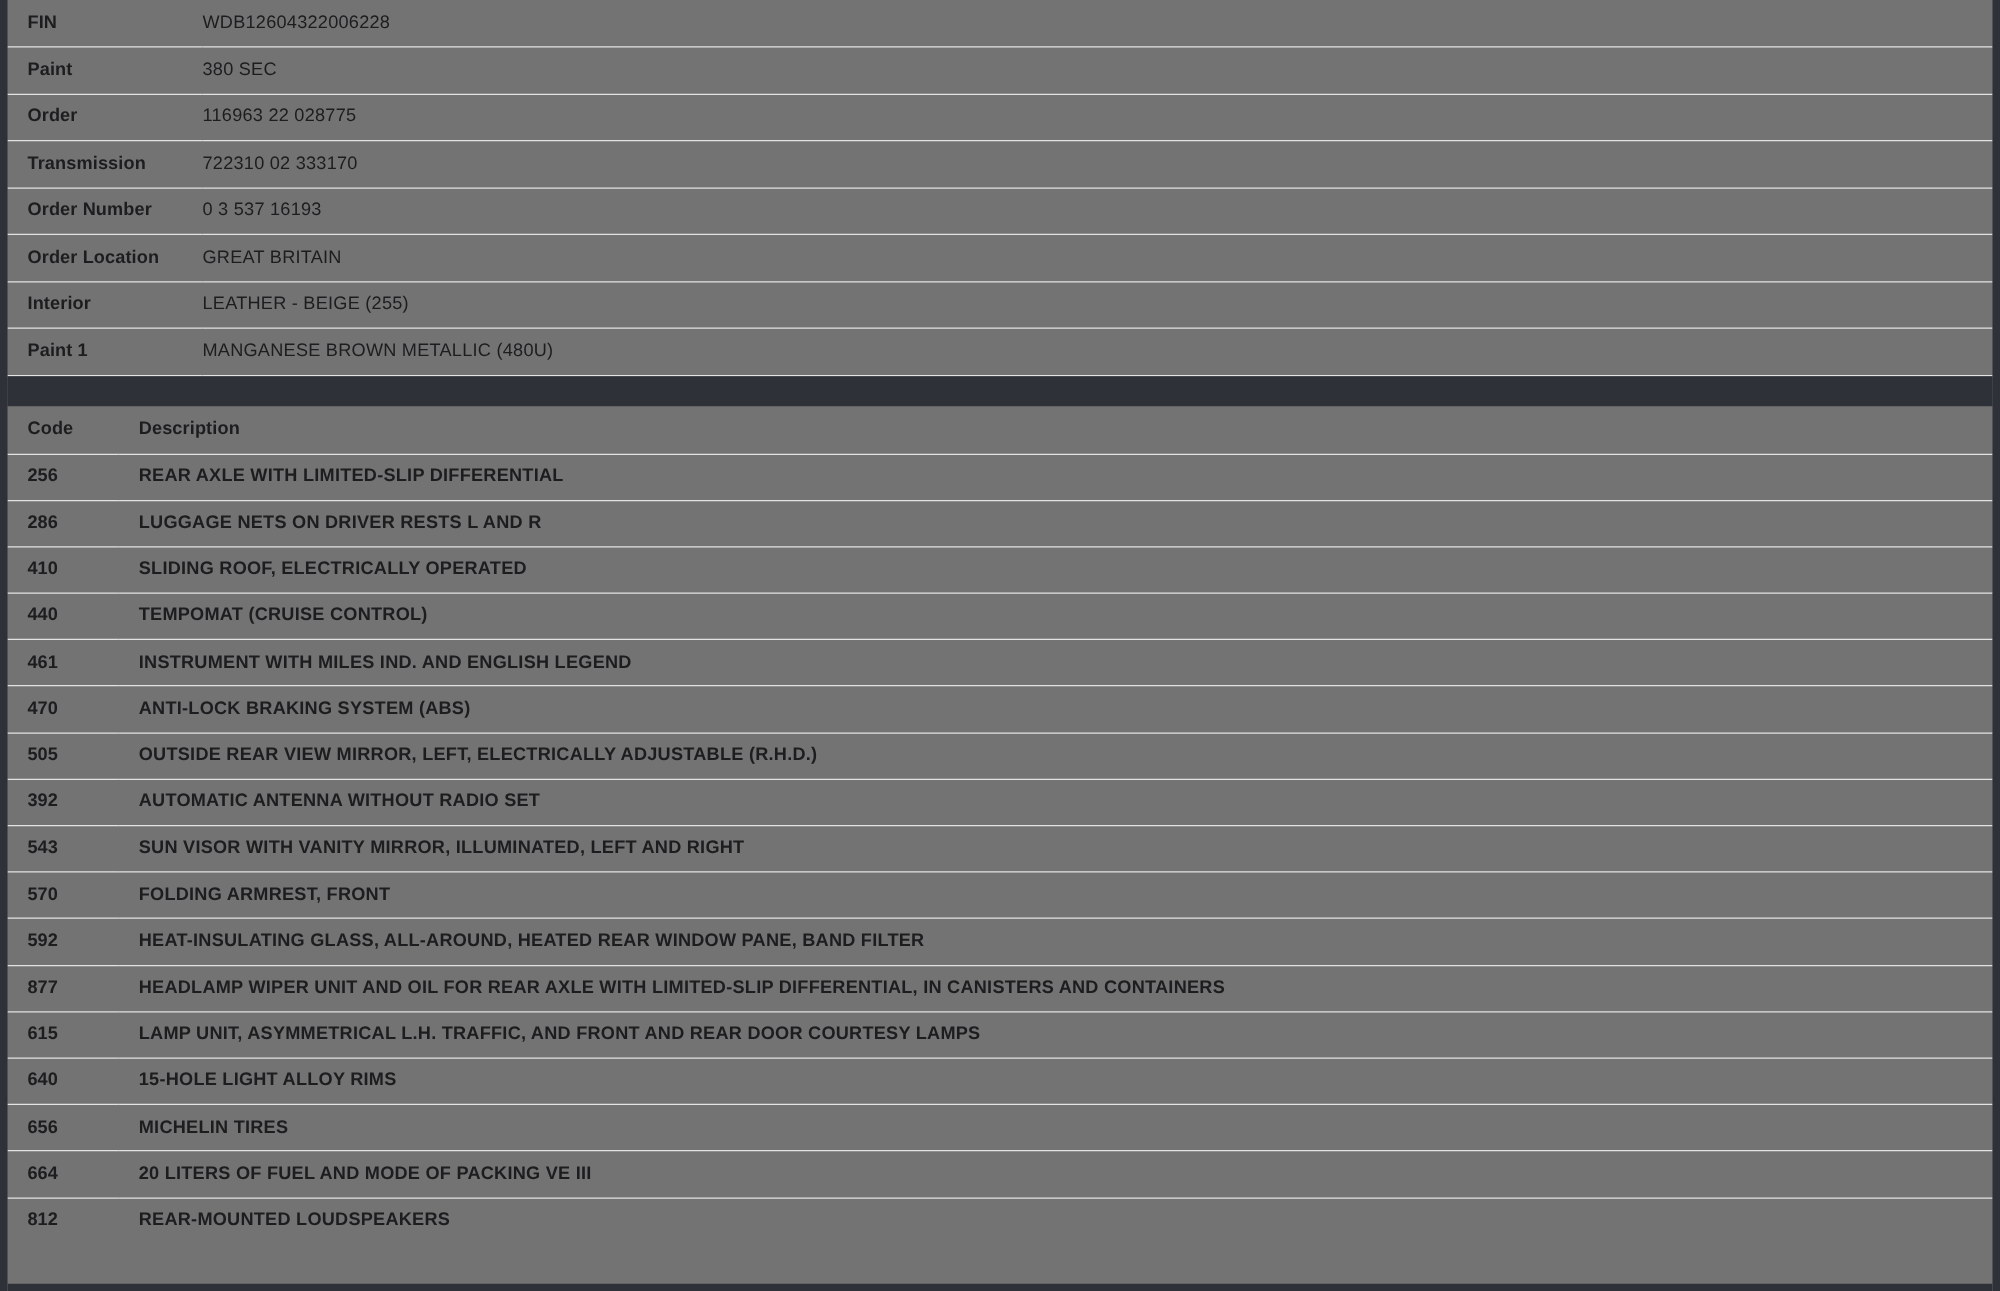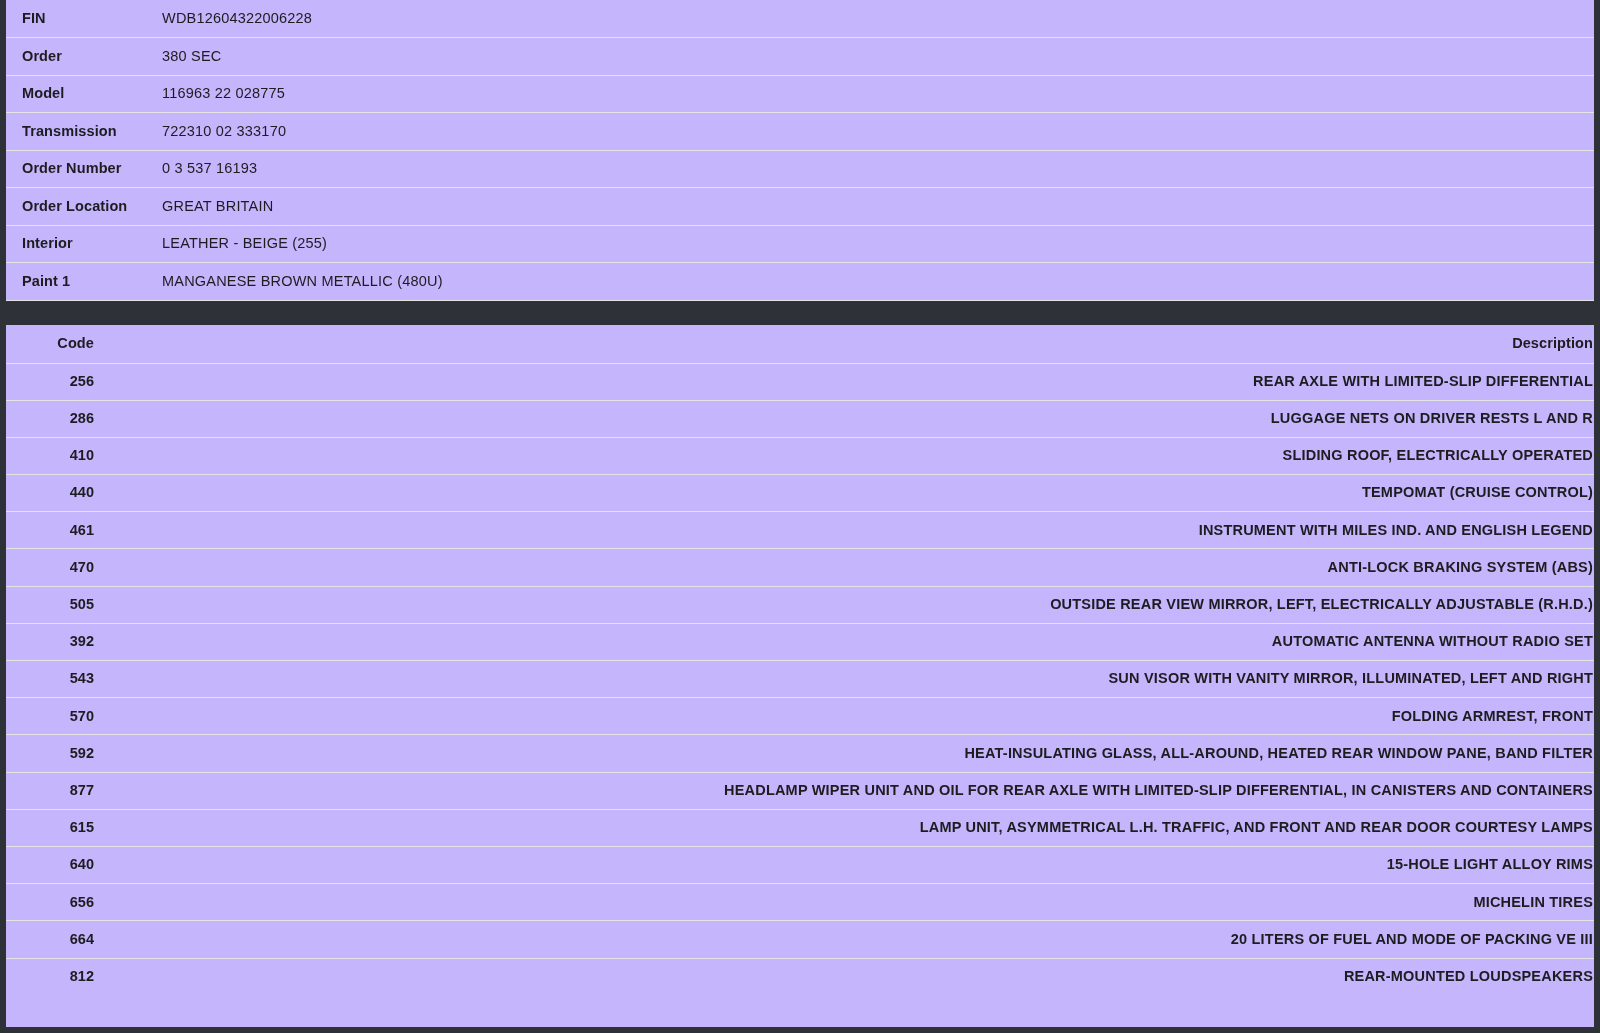--- a/index.html
+++ b/index.html
@@ -14,21 +14,21 @@
     color: #222222;
     -webkit-font-smoothing: antialiased;
   }
   .page {
     position: relative;
     width: 1600px;
     height: 1033px;
     box-sizing: border-box;
     border-left: 6px solid #2e3138;
     border-right: 6px solid #2e3138;
-    background: #c4b5fd;
+    background: #737373;
     overflow: hidden;
   }
 
   
   .data-table {
     width: 100%;
     border-collapse: collapse;
     table-layout: fixed;
   }
   .data-table tr {
@@ -75,21 +75,21 @@
   }
   .codes-table tr {
     height: 37.2px;
   }
   .codes-table th,
   .codes-table td {
     border-bottom: 1px solid #e3e3e3;
     vertical-align: middle;
     font-size: 14.5px;
     line-height: 1.2;
-    text-align: right;
+    text-align: left;
     white-space: nowrap;
     overflow: hidden;
   }
   .codes-table th {
     font-weight: bold;
     color: #1d1d1f;
     letter-spacing: 0.1px;
     height: 36px;
   }
   .codes-table th.c-code,
@@ -125,25 +125,25 @@
 
 <div class="page">
 
   <table class="data-table">
     <tbody>
       <tr>
         <td class="label">FIN</td>
         <td class="value">WDB12604322006228</td>
       </tr>
       <tr>
+        <td class="label">Paint</td>
+        <td class="value">380 SEC</td>
+      </tr>
+      <tr>
         <td class="label">Order</td>
-        <td class="value">380 SEC</td>
-      </tr>
-      <tr>
-        <td class="label">Model</td>
         <td class="value">116963 22 028775</td>
       </tr>
       <tr>
         <td class="label">Transmission</td>
         <td class="value">722310 02 333170</td>
       </tr>
       <tr>
         <td class="label">Order Number</td>
         <td class="value">0 3 537 16193</td>
       </tr>

